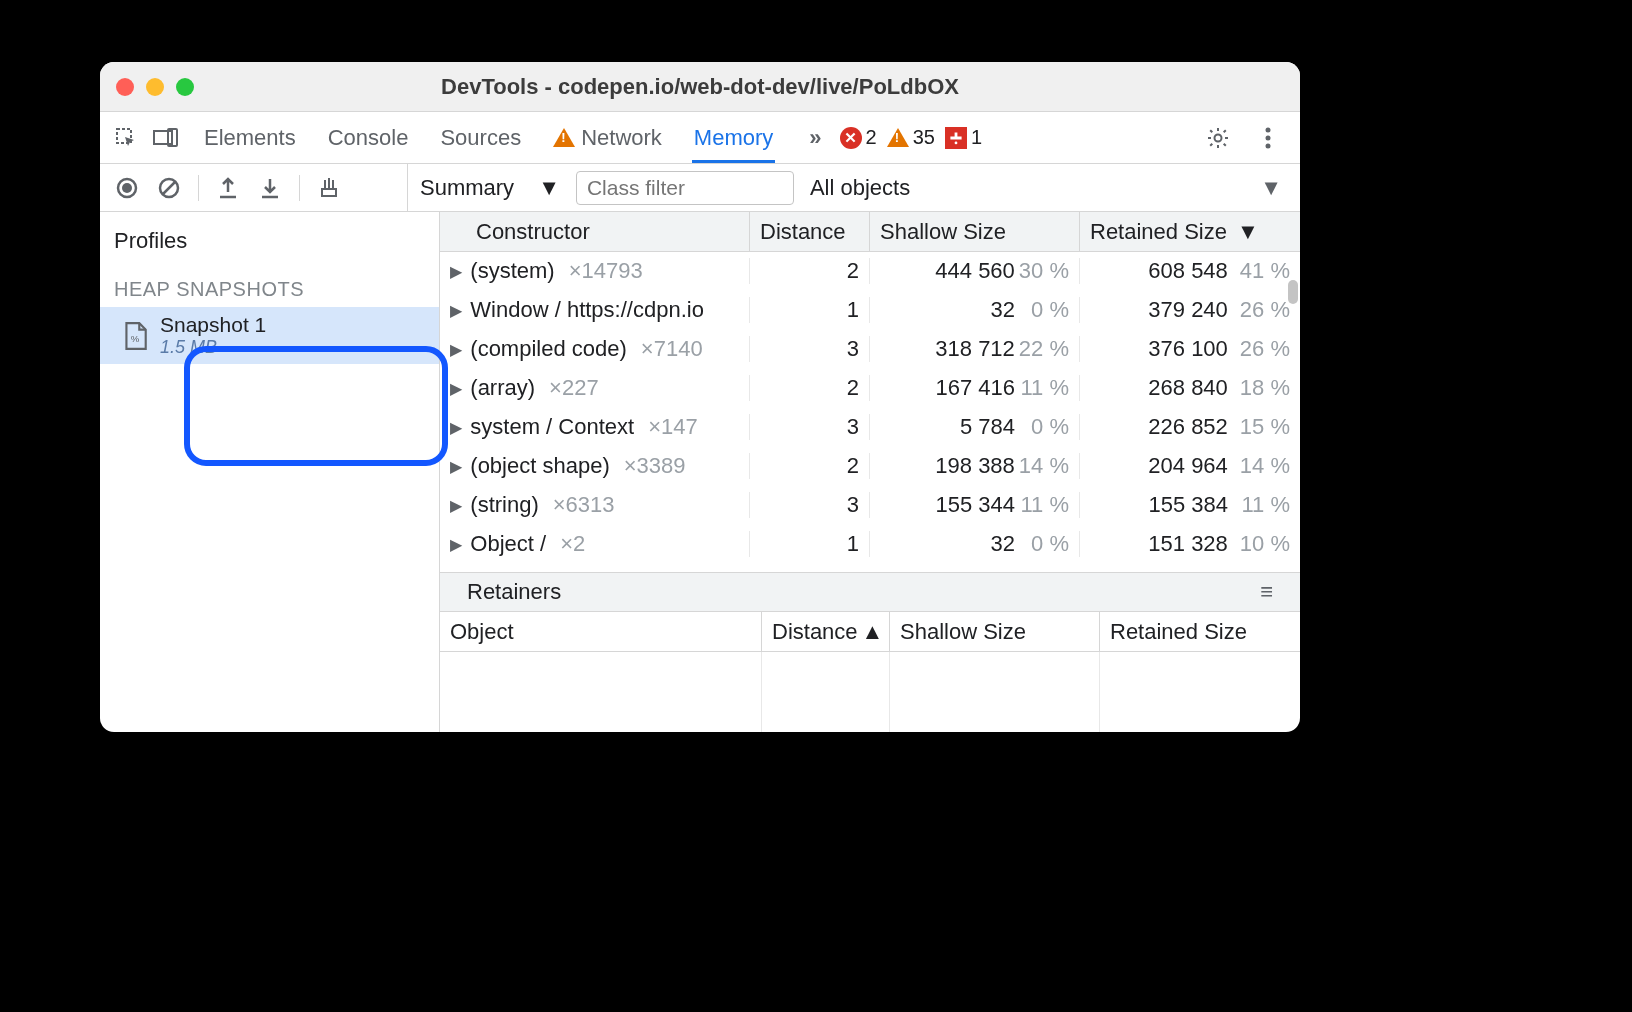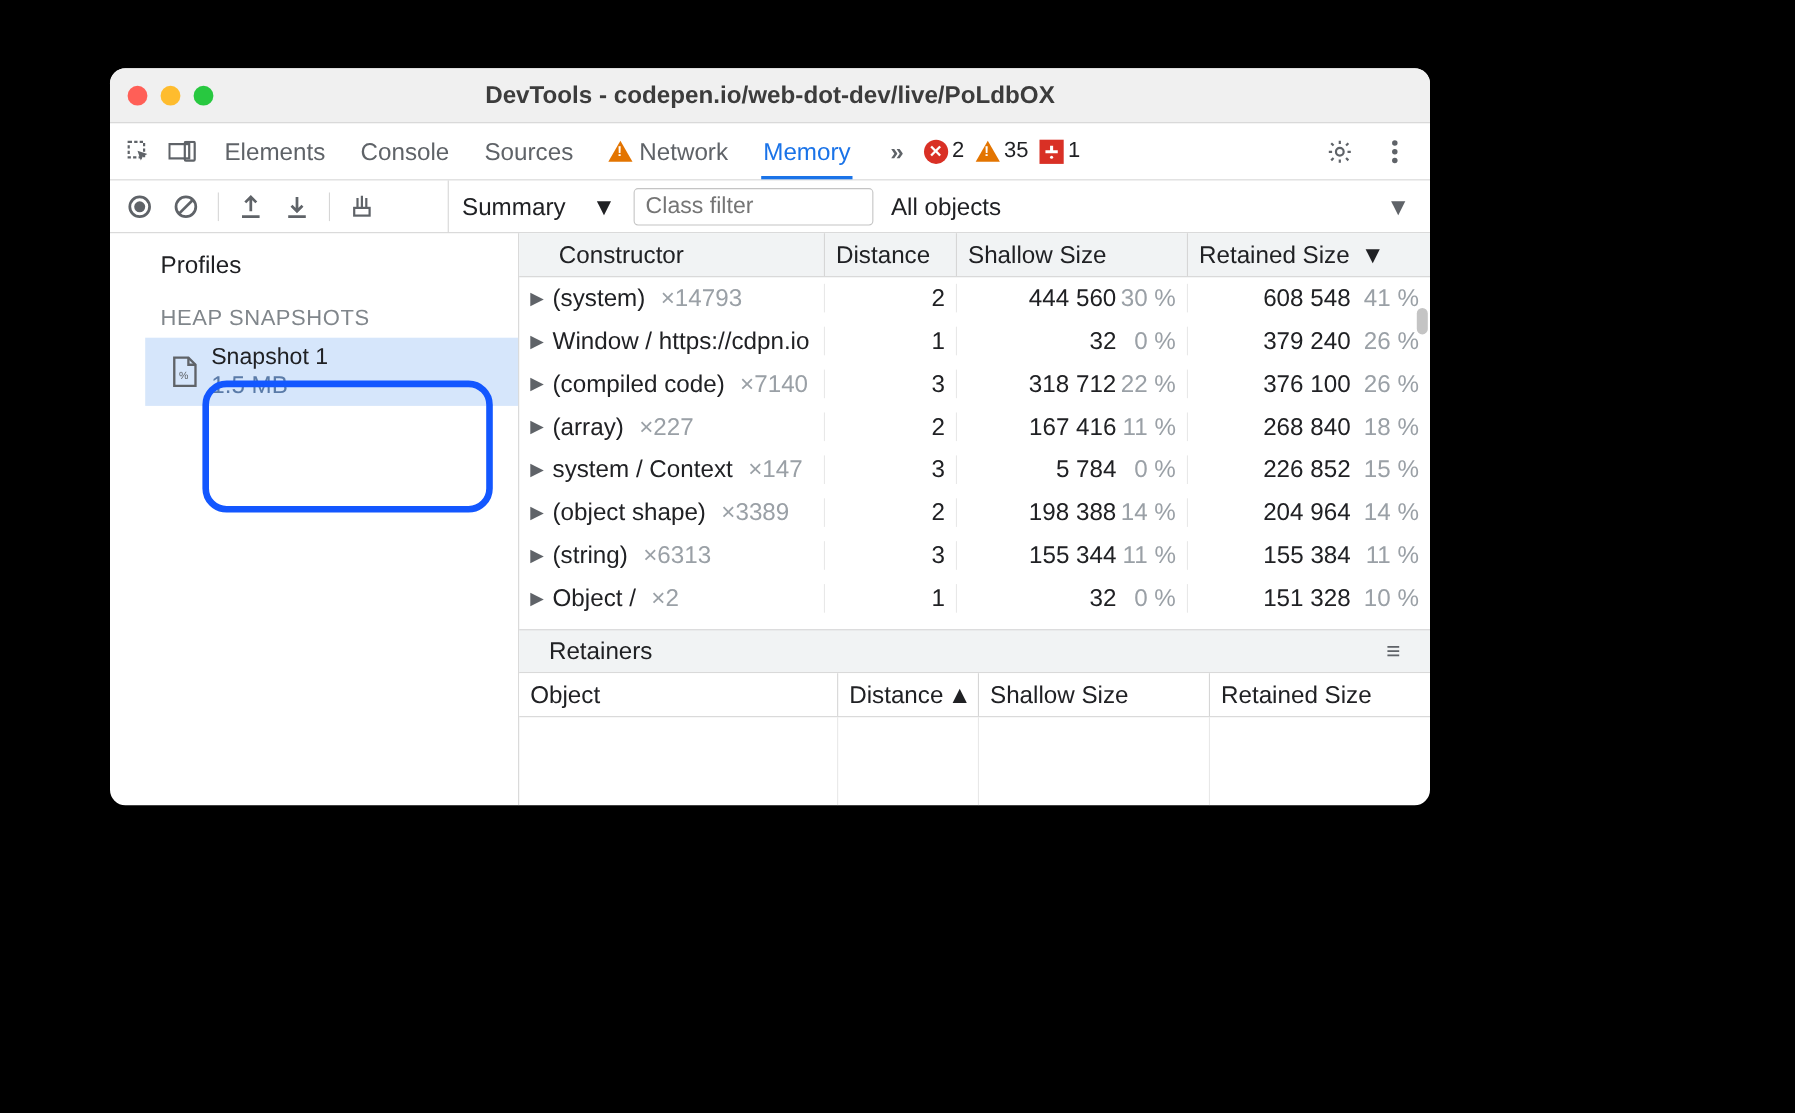--- a/index.html
+++ b/index.html
@@ -115,37 +115,36 @@
   }
   .allobj{display:flex;align-items:center;gap:8px;color:#202124;cursor:pointer;}
   .subbar-right .spacer{flex:1;}
   .drop-caret{color:#5f6368;cursor:pointer;margin-right:6px;}
   
   .body { display:flex; height: 520px; }
   .sidebar {
     width: 340px;
     border-right:1px solid #d6d6d6;
     padding-top: 8px;
-    margin-left: 32px;
   }
   .sidebar-title{font-size:22px;padding:8px 14px;color:#202124;}
   .heap-group{ margin-top: 10px;}
   .heap-label{font-size:20px;color:#80868b;letter-spacing:0.5px;padding:6px 14px;}
   .snapshot-item{
     background:#d6e6fb;
     display:flex;
     align-items:center;
     gap:12px;
     padding:6px 14px 6px 22px;
     cursor:pointer;
   }
   .snapshot-item .fileicon{width:26px;height:30px;}
   .snapshot-text{display:flex;flex-direction:column;}
   .snapshot-name{color:#202124;font-size:21px;}
-  .snapshot-size{color:#5a7ba8;font-size:22px;}
+  .snapshot-size{color:#5a7ba8;font-size:18px;font-style:italic;}
   .highlight-ring{
     position:absolute;
     border:6px solid #1357ff;
     border-radius:22px;
     pointer-events:none;
   }
   
   .main{flex:1;display:flex;flex-direction:column;}
   .thead{
     display:flex;

